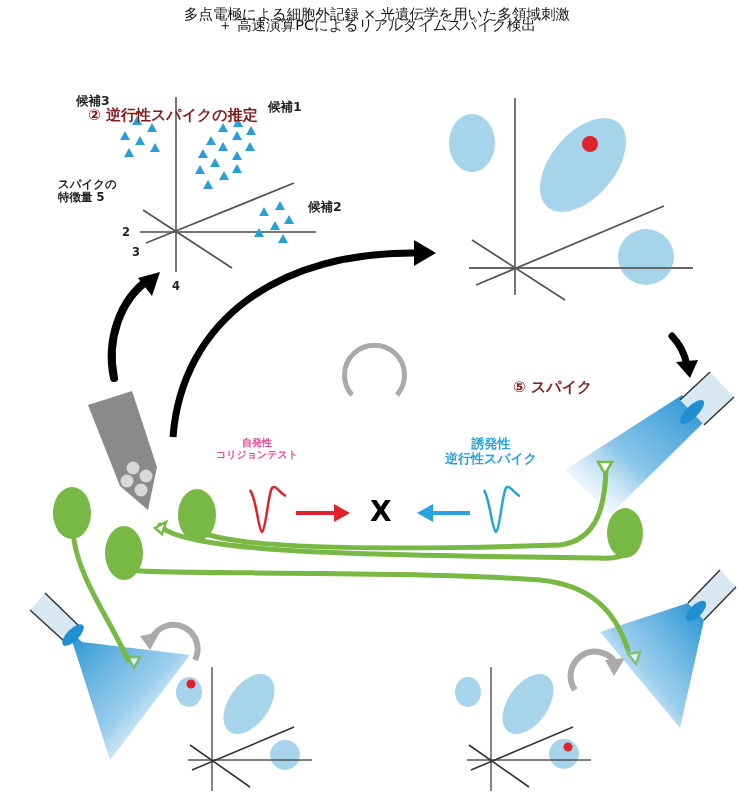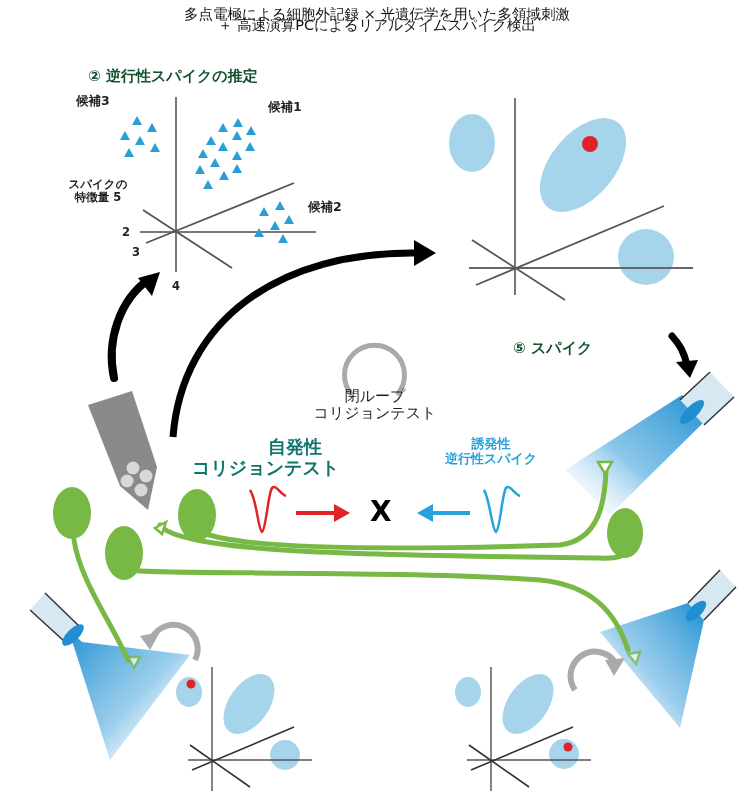--- a/index.html
+++ b/index.html
@@ -1,27 +1,27 @@
 <!DOCTYPE html>
 <html><head>
 <meta charset="utf-8">
 <style>
   html, body { margin: 0; padding: 0; background: #ffffff; }
   body { width: 754px; height: 807px; overflow: hidden; position: relative;
          font-family: "DejaVu Sans", "Liberation Sans", sans-serif; }
   #stage { position: absolute; left: 0; top: 0; width: 754px; height: 807px; padding-left: 8px; }
   .lbl { position: absolute; font-weight: bold; color: #222; white-space: nowrap; line-height: 1.15; }
   .title { font-weight: normal; font-size: 14.5px; color: #111; text-align: center; width: 754px; left: 0; }
-  .step { font-size: 15px; color: #14532d; }
+  .step { font-size: 15px; color: #7f1d1d; margin-top: 39px; }
   .axis { font-size: 11.5px; color: #222; }
   .cand { font-size: 12.5px; color: #222; }
-  .red { color: #0f766e; font-size: 18px; text-align: right; }
+  .red { color: #ec4899; font-size: 10px; text-align: center; }
   .blue { color: #27a2dc; font-size: 13px; text-align: center; }
   .loop { font-size: 15px; font-weight: normal; color: #222; text-align: center; }
-  .center { text-align: center; }
+  .center { }
 </style>
 </head>
 <body>
 
 <div id="stage">
 
 <svg width="754" height="807" viewBox="0 0 754 807" xmlns="http://www.w3.org/2000/svg" style="position:absolute;left:0;top:0">
   <defs>
     <linearGradient id="beamTR" x1="1" y1="0" x2="0" y2="1">
       <stop offset="0" stop-color="#1f8fd1" stop-opacity="1"></stop>
@@ -215,24 +215,20 @@
 <div class="lbl axis" style="left:172px; top:280px">4</div>
 
 
 
 
 <div class="lbl step" style="left:513px; top:340px">
   <span>⑤</span>
   <span>スパイク</span>
 </div>
 
-<div class="lbl loop" style="left:300px; top:388px; width:150px">
-  <div>閉ループ</div>
-  <div>コリジョンテスト</div>
-</div>
 <div class="lbl red" style="left:192px; top:437px; width:130px">
   <div>自発性</div>
   <div>コリジョンテスト</div>
 </div>
 <div class="lbl blue" style="left:426px; top:437px; width:130px">
   <div>誘発性</div>
   <div>逆行性スパイク</div>
 </div>
 <div class="lbl" style="left:370px; top:496px; font-size:28px; color:#000; font-weight:bold">X</div>
 

